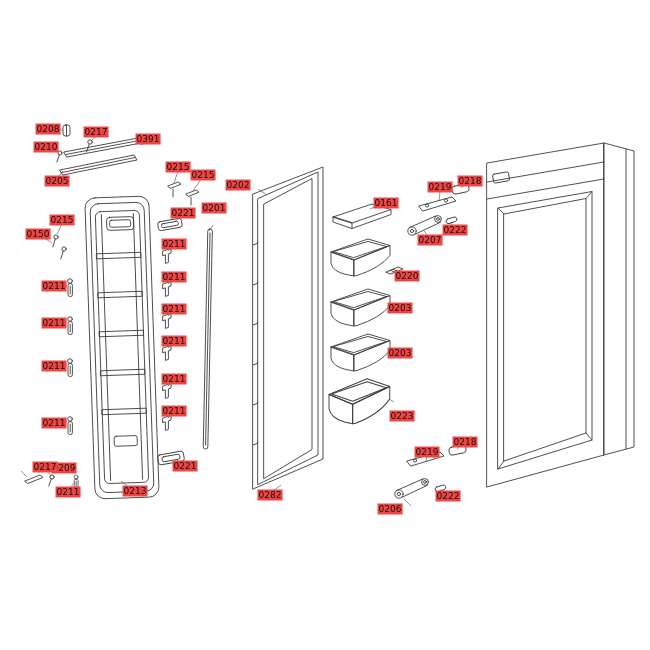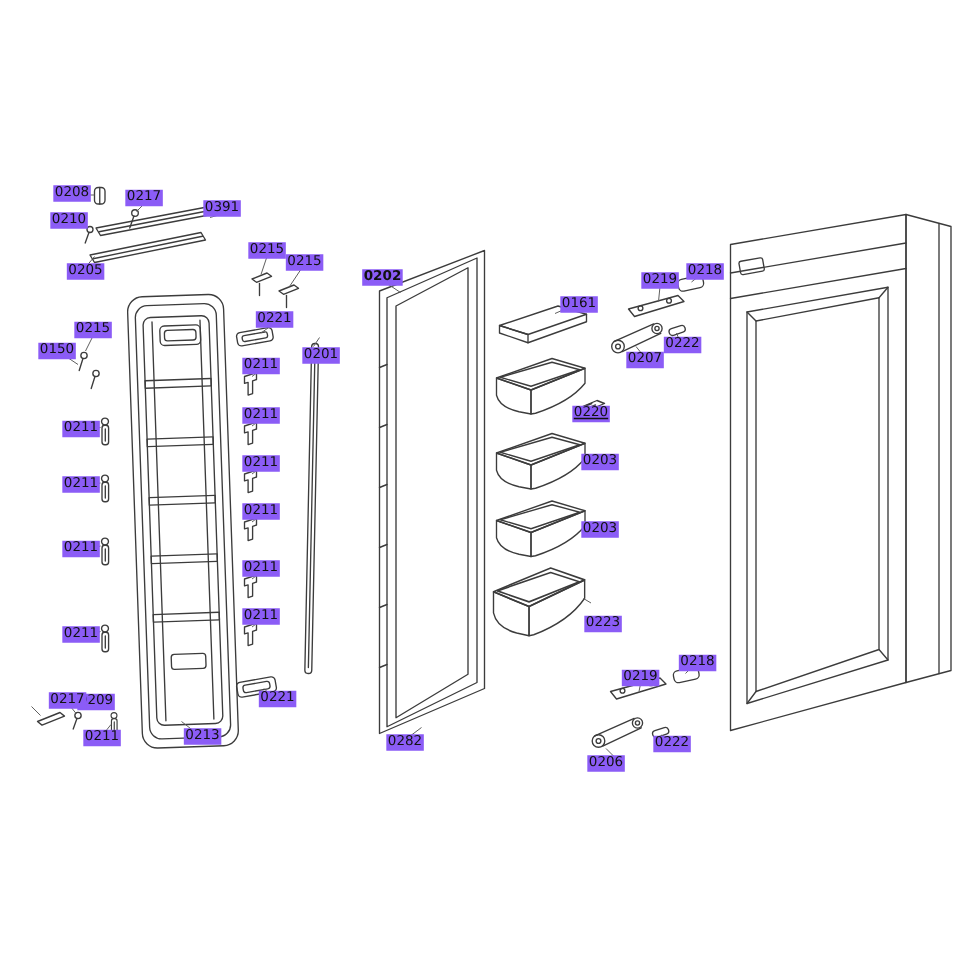--- a/index.html
+++ b/index.html
@@ -1,20 +1,20 @@
 <!DOCTYPE html>
 <html><head>
 <meta charset="utf-8">
 <style>
   html,body{margin:0;padding:0;background:#ffffff;}
   .stage{position:relative;width:650px;height:650px;background:#fff;overflow:hidden;
          font-family:"DejaVu Sans", sans-serif;}
   .stage svg{position:absolute;left:0;top:0;}
   .part-label{position:absolute;transform:translate(-50%,-50%);font-size:9px;line-height:1;
-              color:#111;background:#8b5cf6;padding:1px;white-space:nowrap;}
+              color:#111;background:#ef4444;padding:1px;white-space:nowrap;}
   .ln *{stroke:#3c3c3c;stroke-width:0.9;fill:none;stroke-linejoin:round;stroke-linecap:round;}
   .thin *{stroke:#5a5a5a;stroke-width:0.65;fill:none;}
 </style>
 </head>
 <body>
 
 <div class="stage">
   <svg width="650" height="650" viewBox="0 0 650 650">
     <defs>
       <g id="pin">
@@ -265,23 +265,23 @@
   </svg>
 
   <div>
       <span class="part-label" style="left: 48px; top: 129px;">0208</span>
       <span class="part-label" style="left: 96px; top: 132px;">0217</span>
       <span class="part-label" style="left: 148px; top: 139px;">0391</span>
       <span class="part-label" style="left: 46px; top: 147px;">0210</span>
       <span class="part-label" style="left: 57px; top: 181px;">0205</span>
       <span class="part-label" style="left: 178px; top: 167px;">0215</span>
       <span class="part-label" style="left: 203px; top: 175px;">0215</span>
-      <span class="part-label" style="left: 255px; top: 185px; font-weight: bold;">0202</span>
+      <span class="part-label" style="left: 238px; top: 185px;">0202</span>
       <span class="part-label" style="left: 183px; top: 213px;">0221</span>
-      <span class="part-label" style="left: 214px; top: 237px;">0201</span>
+      <span class="part-label" style="left: 214px; top: 208px;">0201</span>
       <span class="part-label" style="left: 62px; top: 220px;">0215</span>
       <span class="part-label" style="left: 38px; top: 234px;">0150</span>
       <span class="part-label" style="left: 54px; top: 286px;">0211</span>
       <span class="part-label" style="left: 54px; top: 323px;">0211</span>
       <span class="part-label" style="left: 54px; top: 366px;">0211</span>
       <span class="part-label" style="left: 54px; top: 423px;">0211</span>
       <span class="part-label" style="left: 174px; top: 244px;">0211</span>
       <span class="part-label" style="left: 174px; top: 277px;">0211</span>
       <span class="part-label" style="left: 174px; top: 309px;">0211</span>
       <span class="part-label" style="left: 174px; top: 341px;">0211</span>
@@ -291,22 +291,22 @@
       <span class="part-label" style="left: 16px; top: 468px; margin-left: 48px;">0209</span>
       <span class="part-label" style="left: 45px; top: 467px;">0217</span>
       <span class="part-label" style="left: 68px; top: 492px;">0211</span>
       <span class="part-label" style="left: 135px; top: 491px;">0213</span>
       <span class="part-label" style="left: 270px; top: 495px;">0282</span>
       <span class="part-label" style="left: 386px; top: 203px;">0161</span>
       <span class="part-label" style="left: 440px; top: 187px;">0219</span>
       <span class="part-label" style="left: 470px; top: 181px;">0218</span>
       <span class="part-label" style="left: 455px; top: 230px;">0222</span>
       <span class="part-label" style="left: 430px; top: 240px;">0207</span>
-      <span class="part-label" style="left: 394px; top: 276px; text-decoration: underline;">0220</span>
+      <span class="part-label" style="left: 407px; top: 276px;">0220</span>
       <span class="part-label" style="left: 400px; top: 308px;">0203</span>
       <span class="part-label" style="left: 400px; top: 353px;">0203</span>
       <span class="part-label" style="left: 402px; top: 416px;">0223</span>
       <span class="part-label" style="left: 427px; top: 452px;">0219</span>
       <span class="part-label" style="left: 465px; top: 442px;">0218</span>
       <span class="part-label" style="left: 448px; top: 496px;">0222</span>
-      <span class="part-label" style="left: 404px; top: 509px;">0206</span>
+      <span class="part-label" style="left: 390px; top: 509px;">0206</span>
     </div>
 </div>
 
 </body></html>

